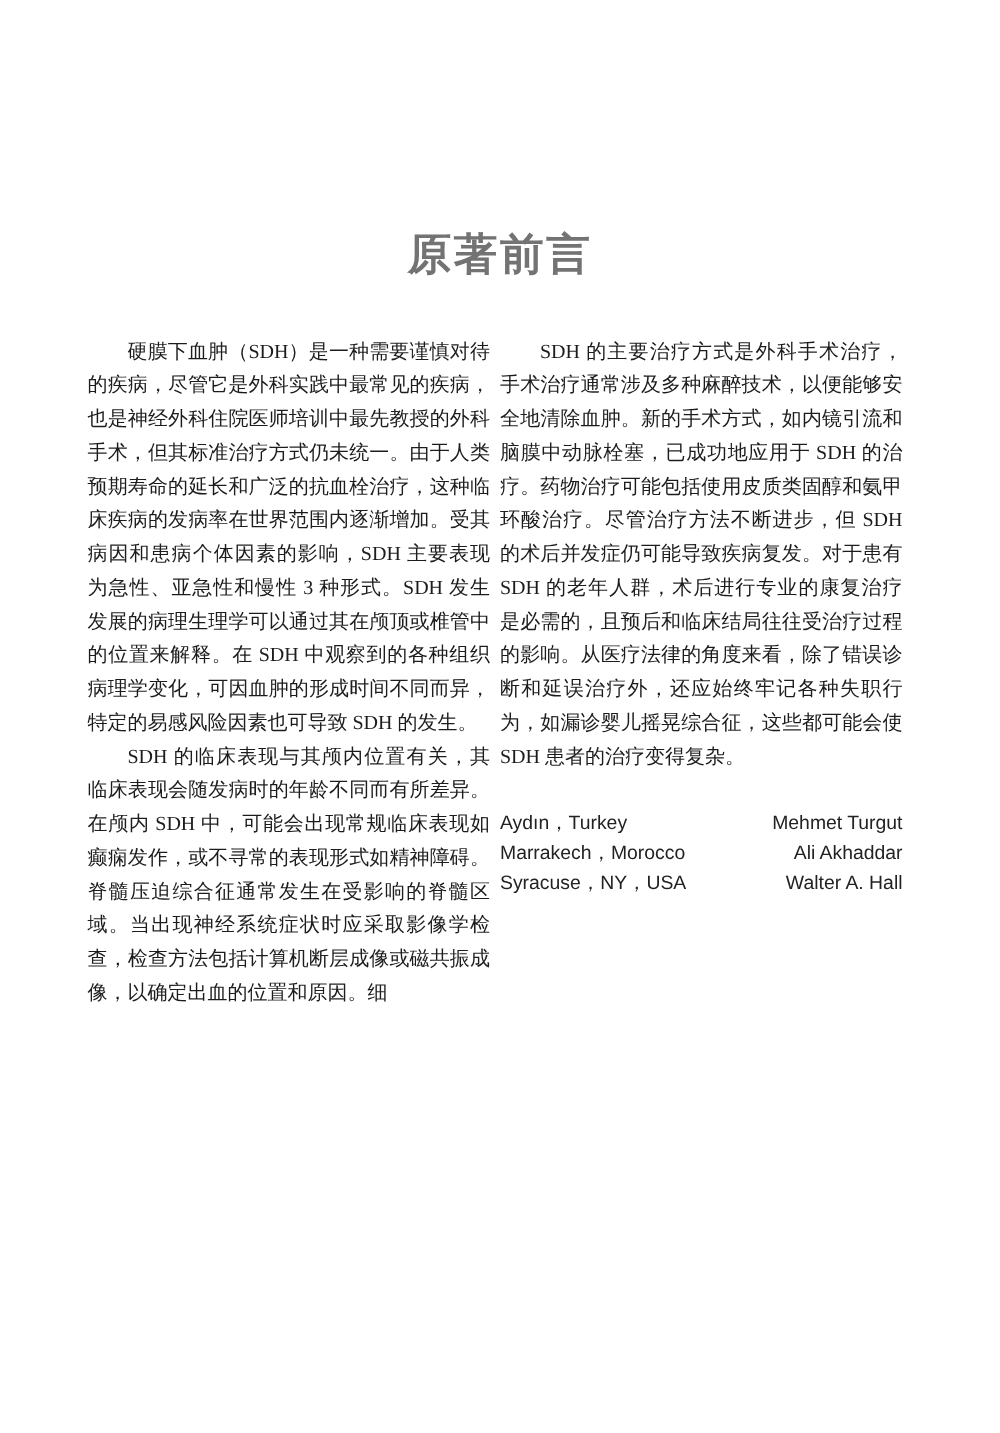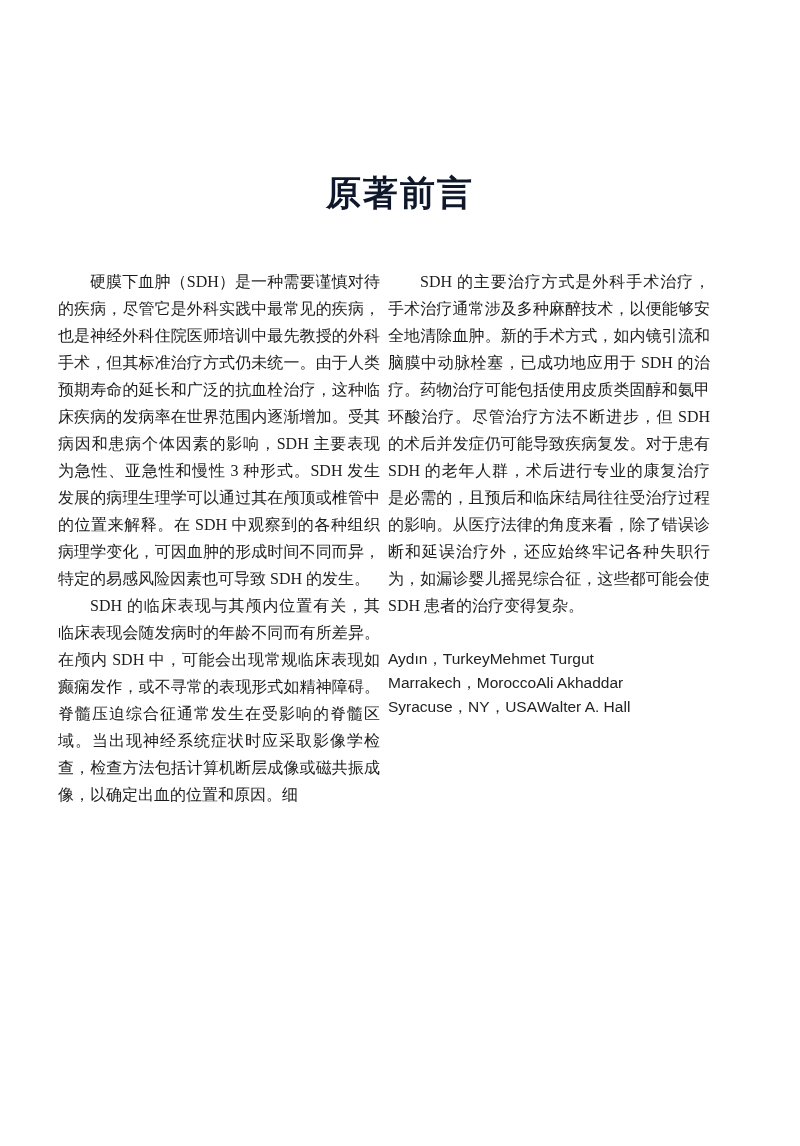--- a/index.html
+++ b/index.html
@@ -11,33 +11,33 @@
     position: relative;
     width: 800px;
     height: 1146px;
     background: #ffffff;
     overflow: hidden;
     font-family: "Liberation Serif", "DejaVu Serif", serif;
     color: #1c1c1c;
   }
   .title {
     position: absolute;
-    top: 170px;
+    top: 180px;
     left: 0;
     width: 100%;
     text-align: center;
     font-size: 35px;
     font-weight: bold;
     letter-spacing: 2px;
-    color: #0f172a;
+    color: #737373;
   }
   .content {
     position: absolute;
     top: 268px;
-    left: 58px;
+    left: 70px;
     width: 669px;
     display: flex;
     gap: 8px;
   }
   .column {
     width: 322px;
     font-size: 16px;
     line-height: 27px;
     text-align: justify;
     color: #1c1c1c;
@@ -50,21 +50,21 @@
   }
   .signature {
     margin-top: 28px;
     font-family: "Liberation Sans", "DejaVu Sans", sans-serif;
     font-size: 15.5px;
     line-height: 24px;
     color: #222222;
   }
   .signature-row {
     display: flex;
-    justify-content: flex-start;
+    justify-content: space-between;
     align-items: baseline;
   }
   .signature-location {
     text-align: left;
     white-space: nowrap;
   }
   .signature-name {
     text-align: right;
     white-space: nowrap;
   }

